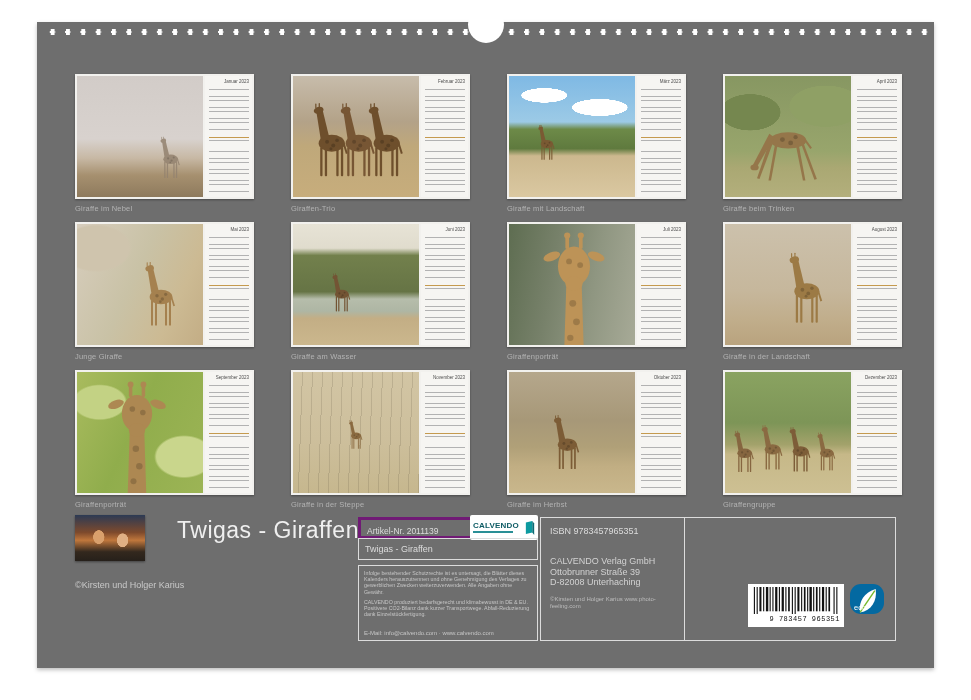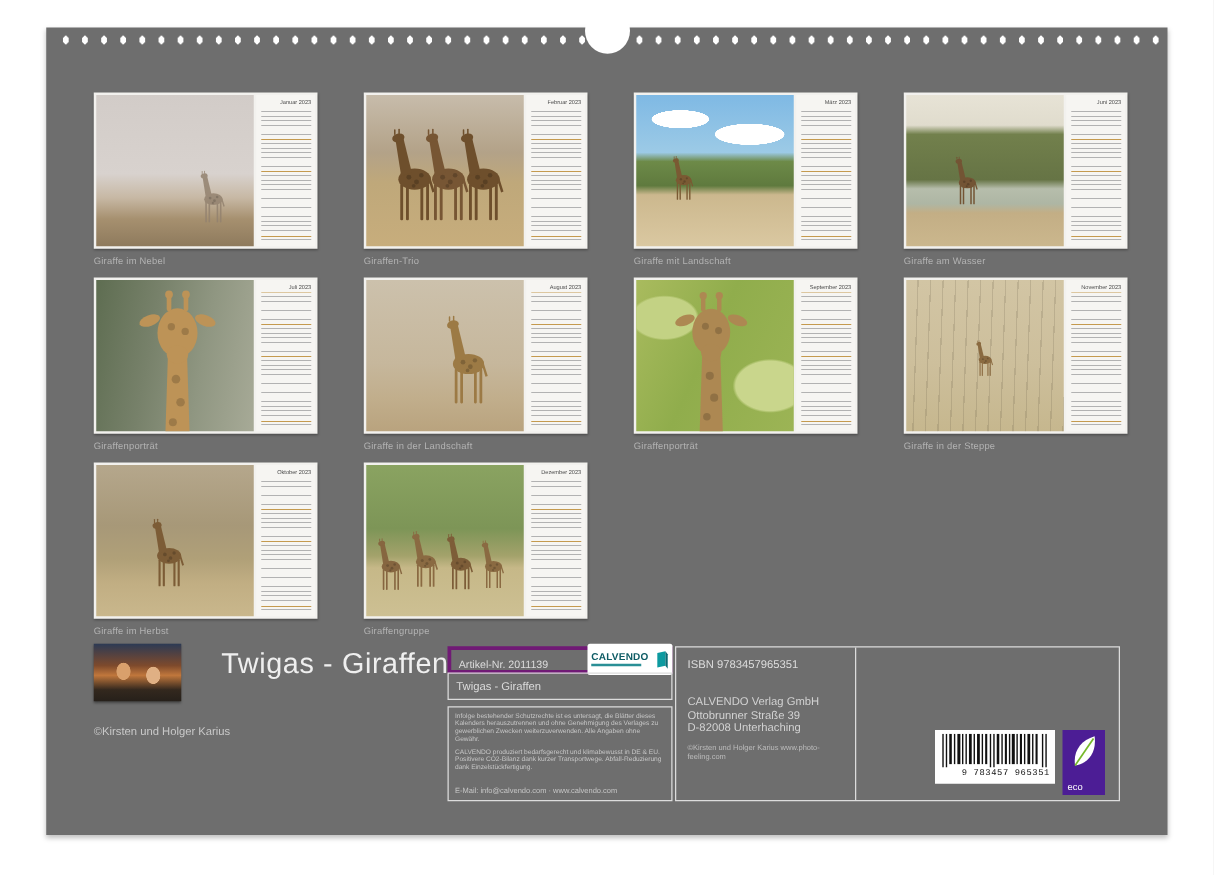--- a/index.html
+++ b/index.html
@@ -85,21 +85,21 @@
 
   .boxR { position:absolute; left:503px; top:495px; width:356px; height:124px; border:1px solid #dcdcdc;padding-left:12px; }
   .boxR .vdiv { position:absolute; left:143px; top:0; bottom:0; width:1px; background:#dcdcdc; }
   .isbn { position:absolute; left:9px; top:8px; font-size:9px; color:#dcdcdc; }
   .publisher { position:absolute; left:9px; top:38px; font-size:9px; line-height:10.5px; color:#d2d2d2; white-space:pre-line; }
   .credit { position:absolute; left:9px; top:78px; width:120px; font-size:6px; line-height:7px; color:#bcbcbc; }
 
   .barcode { position:absolute; left:207px; top:66px; width:96px; height:43px; background:#ffffff; padding:3px 4px 0 4px; }
   .barcode svg { display:block; width:88px; height:27px; }
   .bc-digits { font-family:"Liberation Mono", monospace; font-size:7px; color:#111; letter-spacing:.5px; text-align:right; margin-top:1px; }
-  .eco { position:absolute; left:309px; top:66px; width:34px; height:52px; background:#4c1d95; }
+  .eco { position:absolute; left:309px; top:66px; width:34px; height:30px; background:#0369a1;border-radius:11px; }
   .eco svg { position:absolute; left:4px; top:3px; width:26px; height:30px; }
   .eco-label { position:absolute; left:4px; bottom:2px; font-size:7.5px; color:#ffffff; }
 
   .hidden-defs { position:absolute; width:0; height:0; overflow:hidden; }
 </style>
 </head>
 <body>
 
 <svg class="hidden-defs" aria-hidden="true">
   <defs>
@@ -213,21 +213,49 @@
             </svg>
         </div>
         <div class="cal">
           <div class="mo">März 2023</div>
           <div class="lines"></div>
         </div>
       </div>
       <div class="caption">Giraffe mit Landschaft</div>
     </div>
 
-
+    <div class="cell m4">
+      <div class="thumb">
+        <div class="photo">
+          <svg style="left:18%;bottom:10%;width:82px;height:58px;color:#95764a">
+              <use href="#g-drink"></use>
+            </svg>
+        </div>
+        <div class="cal">
+          <div class="mo">April 2023</div>
+          <div class="lines"></div>
+        </div>
+      </div>
+      <div class="caption">Giraffe beim Trinken</div>
+    </div>
+
+    <div class="cell m5">
+      <div class="thumb">
+        <div class="photo">
+          <svg style="left:52%;bottom:8%;width:40px;height:80px;color:#a5814f">
+              <use href="#g-stand"></use>
+            </svg>
+        </div>
+        <div class="cal">
+          <div class="mo">Mai 2023</div>
+          <div class="lines"></div>
+        </div>
+      </div>
+      <div class="caption">Junge Giraffe</div>
+    </div>
 
     <div class="cell m6">
       <div class="thumb">
         <div class="photo">
           <svg style="left:30%;bottom:24%;width:24px;height:46px;color:#735434">
               <use href="#g-stand"></use>
             </svg>
         </div>
         <div class="cal">
           <div class="mo">Juni 2023</div>

